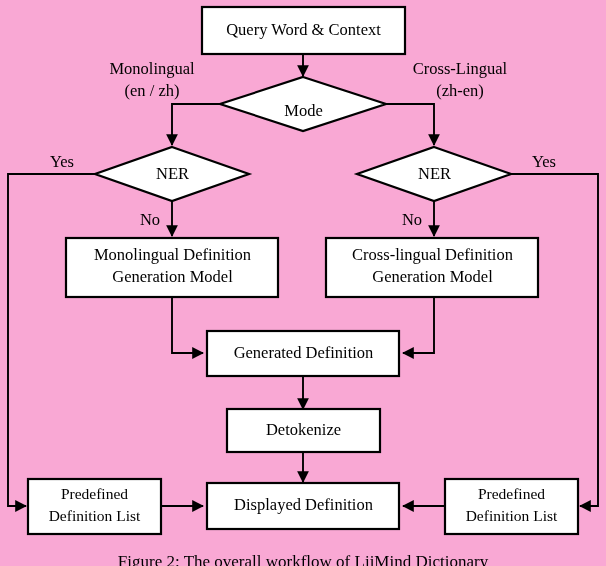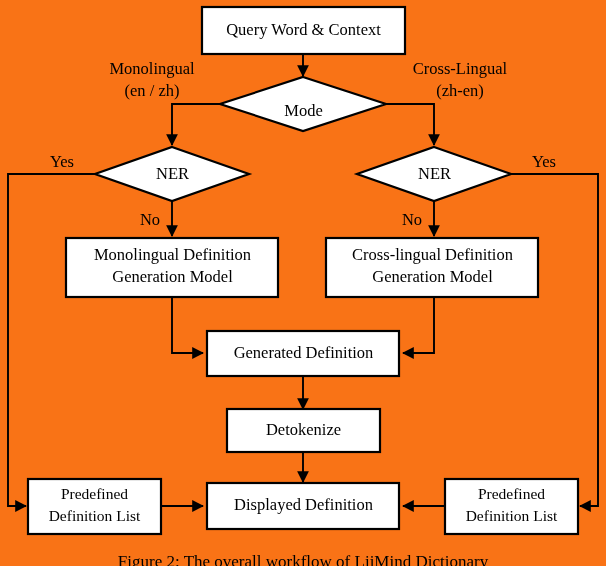--- a/index.html
+++ b/index.html
@@ -10,21 +10,21 @@
   body {
     width: 606px;
     height: 566px;
     font-family: "Liberation Serif", "DejaVu Serif", serif;
     overflow: hidden;
   }
   #figure-root {
     position: relative;
     width: 606px;
     height: 566px;
-    background: #f97316;
+    background: #f9a8d4;
   }
   svg#flowchart {
     display: block;
     width: 606px;
     height: 566px;
   }
   .node-box {
     fill: #ffffff;
     stroke: #000000;
     stroke-width: 2.2;

